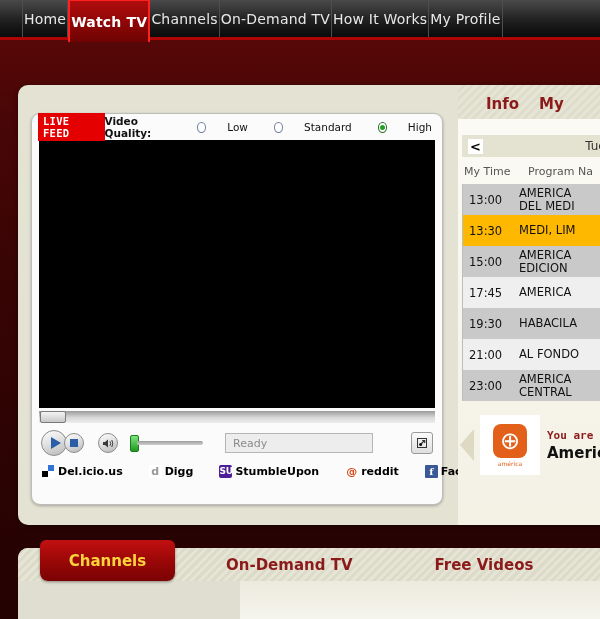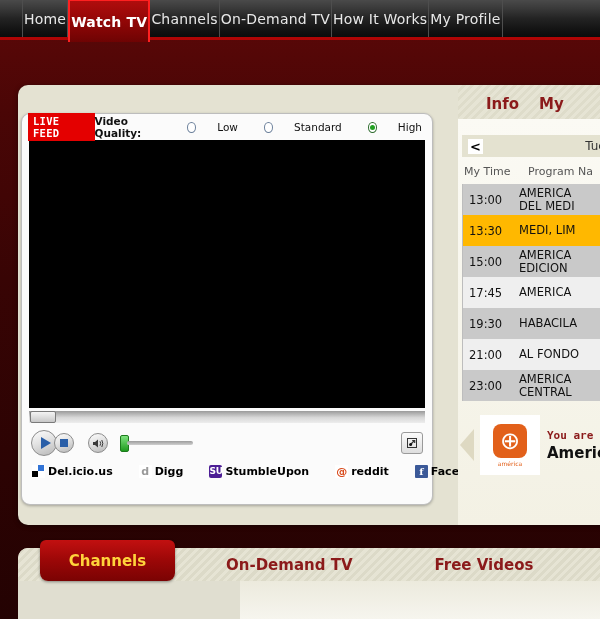--- a/index.html
+++ b/index.html
@@ -49,21 +49,21 @@
   .mainpanel {
     position: absolute; left: 18px; top: 85px;
     width: 600px; height: 440px;
     background: #e4e2d2;
     border-radius: 10px 0 0 10px;
     box-shadow: 0 1px 5px rgba(0,0,0,.45);
   }
 
   
   .playercard {
-    position: absolute; left: 3px; top: 28px;
+    position: absolute; left: 13px; top: 28px;
     width: 412px; height: 392px;
     background: #fbfbfb;
     border: 1px solid #bdbdbd;
     border-radius: 9px;
     box-shadow: 0 1px 3px rgba(0,0,0,.28);
   }
   .playertop {
     height: 26px; display: flex; align-items: center;
     padding: 0 8px 0 6px;
   }
@@ -330,20 +330,21 @@
         <svg width="13" height="11" viewBox="0 0 13 11">
           <path d="M1 4 H3 L6 1.5 V9.5 L3 7 H1 Z" fill="#3a3a3a"></path>
           <path d="M8 3.3 Q9.4 5.5 8 7.7" stroke="#3a3a3a" stroke-width="1" fill="none"></path>
           <path d="M9.8 2 Q11.8 5.5 9.8 9" stroke="#3a3a3a" stroke-width="1" fill="none"></path>
         </svg>
       </div>
       <div class="volslider">
         <div class="volthumb"></div>
         <div class="voltrack"></div>
       </div>
+      <div class="statusfield" title="Ready">Ready</div>
       <div class="fsbtn">
         <svg width="12" height="12" viewBox="0 0 12 12">
           <rect x="1.5" y="1.5" width="9" height="9" fill="none" stroke="#333" stroke-width="1"></rect>
           <path d="M4 8 L8.5 3.5" stroke="#333" stroke-width="1.2"></path>
           <path d="M6.2 3.5 H8.7 V6" stroke="#333" stroke-width="1.2" fill="none"></path>
           <circle cx="4.6" cy="7.6" r="1.5" fill="#111"></circle>
         </svg>
       </div>
     </div>
 

